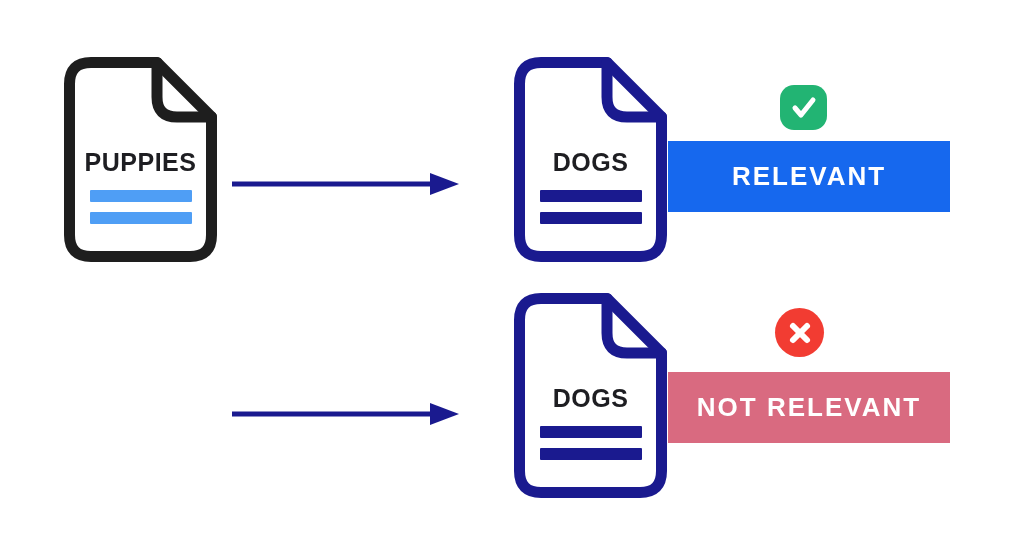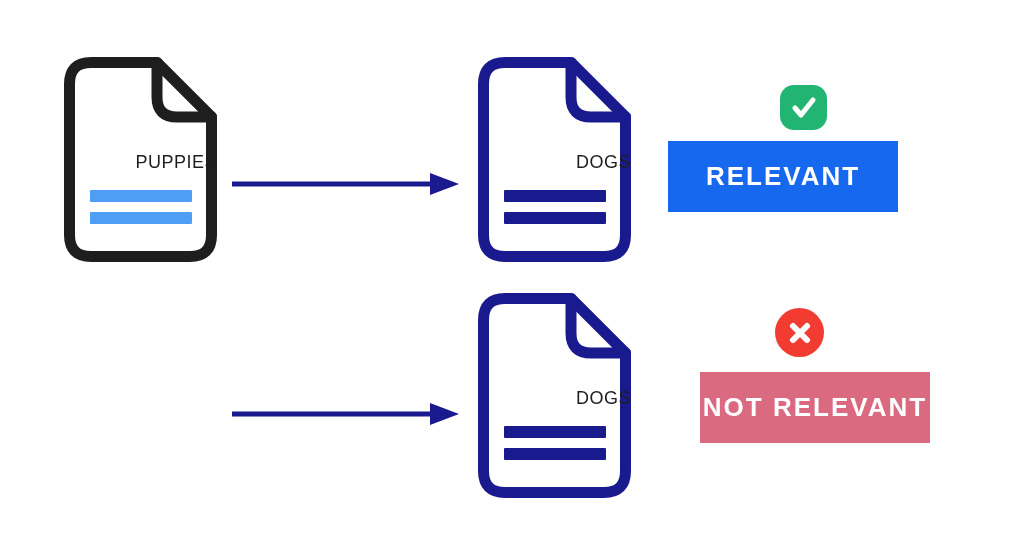--- a/index.html
+++ b/index.html
@@ -13,29 +13,29 @@
   }
 
   
   .doc {
     position: absolute;
     width: 153px;
     height: 205px;
   }
   .doc svg { position: absolute; left: 0; top: 0; display: block; }
   .doc-black { color: var(--doc-black, #1e1e1e); }
-  .doc-navy  { color: var(--doc-navy, #1a1a8f); }
+  .doc-navy  { color: var(--doc-navy, #1a1a8f); margin-left: 36px; }
 
   .doc-label {
     position: absolute;
     left: 0; right: 0;
     top: 92px;
-    text-align: right;
-    font-size: 18px;
-    font-weight: 400;
+    text-align: center;
+    font-size: 25px;
+    font-weight: 700;
     letter-spacing: 0.5px;
     color: #1e1e22;
     line-height: 26px;
     white-space: nowrap;
   }
   .doc-line {
     position: absolute;
     left: 50%;
     transform: translateX(-50%);
     width: 102px;
@@ -69,33 +69,33 @@
   .status-icon.cross {
     left: 775px; top: 308px;
     width: 49px; height: 49px;
     border-radius: 50%;
     background: var(--cross-red, #f23c32);
   }
 
   .banner {
     position: absolute;
     left: 668px;
-    width: 230px;
+    width: 282px;
     height: 71px;
     display: flex;
     align-items: center;
     justify-content: center;
     color: var(--text-white, #ffffff);
     font-size: 26px;
     font-weight: 700;
     letter-spacing: 2px;
     white-space: nowrap;
   }
   .banner-relevant     { top: 141px; background: var(--banner-blue, #1668ee); }
-  .banner-not-relevant { top: 372px; background: var(--banner-pink, #d96a80); margin-left: 32px; }
+  .banner-not-relevant { top: 372px; background: var(--banner-pink, #d96a80); }
 </style>
 </head>
 <body>
 
 <div class="canvas">
 
   <div class="doc doc-black" style="left:64px; top:57px;">
     <svg width="153" height="205" viewBox="0 0 153 205">
       <path d="M 93 5.5 H 27 Q 5.5 5.5 5.5 27 V 178 Q 5.5 199.5 27 199.5 H 126 Q 147.5 199.5 147.5 178 V 60 Z" fill="#ffffff" stroke="currentColor" stroke-width="11" stroke-linejoin="round"></path>
       <path d="M 93 5.5 V 40 Q 93 60 113 60 H 147.5" fill="none" stroke="currentColor" stroke-width="11" stroke-linejoin="round" stroke-linecap="round"></path>

